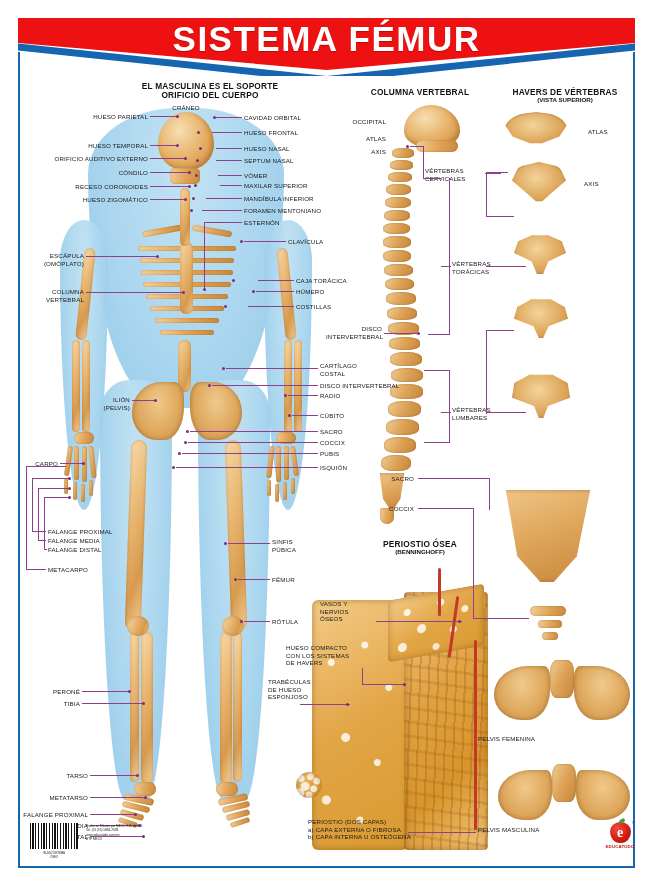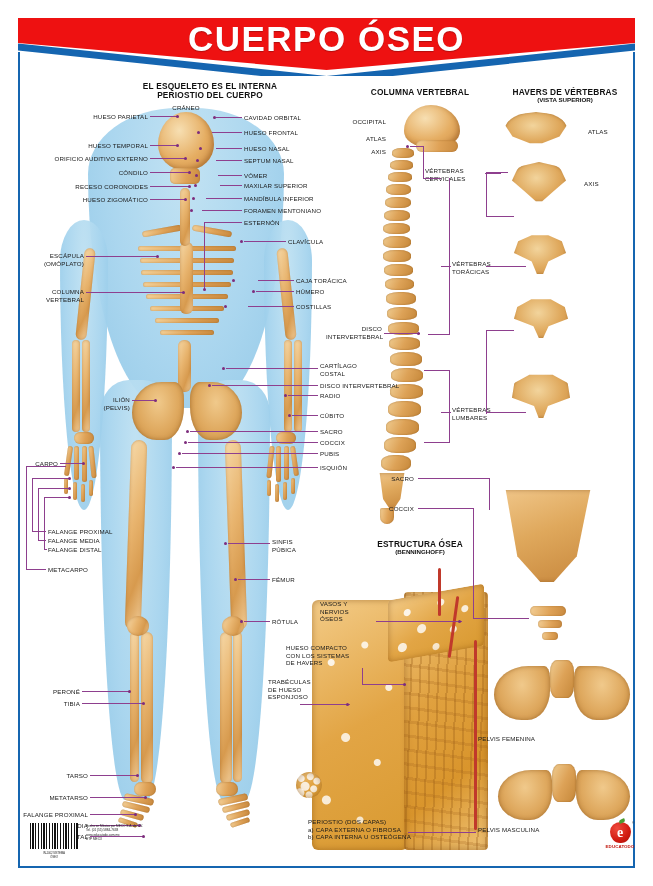--- a/index.html
+++ b/index.html
@@ -252,38 +252,38 @@
 </style>
 </head>
 <body>
 
 <div id="poster">
 
   <div class="header-wrap">
     <div class="header-blue"></div>
     <div class="header-red"></div>
   </div>
-  <div class="header-title">CUERPO ÓSEO</div>
+  <div class="header-title">SISTEMA FÉMUR</div>
 
   <div class="frame"></div>
 
   <div class="sec-head" style="left:100px; top:82px; width:220px;">
-    <span>EL ESQUELETO ES EL INTERNA</span><br>
-    <span>PERIOSTIO DEL CUERPO</span>
+    <span>EL MASCULINA ES EL SOPORTE</span><br>
+    <span>ORIFICIO DEL CUERPO</span>
   </div>
 
   <div class="sec-head" style="left:350px; top:88px; width:140px;">COLUMNA VERTEBRAL</div>
 
   <div class="sec-head" style="left:490px; top:88px; width:150px;">
     <span>HAVERS DE VÉRTEBRAS</span>
     <span class="sec-sub">(VISTA SUPERIOR)</span>
   </div>
 
   <div class="sec-head" style="left:355px; top:540px; width:130px;">
-    <span>ESTRUCTURA ÓSEA</span>
+    <span>PERIOSTIO ÓSEA</span>
     <span class="sec-sub">(BENNINGHOFF)</span>
   </div>
 
   <div class="body-shape" style="left:88px; top:108px; width:196px; height:300px; border-radius:46% 46% 40% 40% / 22% 22% 78% 78%;"></div>
   <div class="body-shape" style="left:100px; top:380px; width:72px; height:420px; border-radius:40% 40% 35% 35% / 8% 8% 92% 92%;"></div>
   <div class="body-shape" style="left:198px; top:380px; width:72px; height:420px; border-radius:40% 40% 35% 35% / 8% 8% 92% 92%;"></div>
   <div class="body-shape" style="left:60px; top:220px; width:48px; height:290px; border-radius:50%/14% 14% 86% 86%;"></div>
   <div class="body-shape" style="left:264px; top:220px; width:48px; height:290px; border-radius:50%/14% 14% 86% 86%;"></div>
 
   <div class="skull" style="left:158px; top:112px; width:56px; height:58px;"></div>

